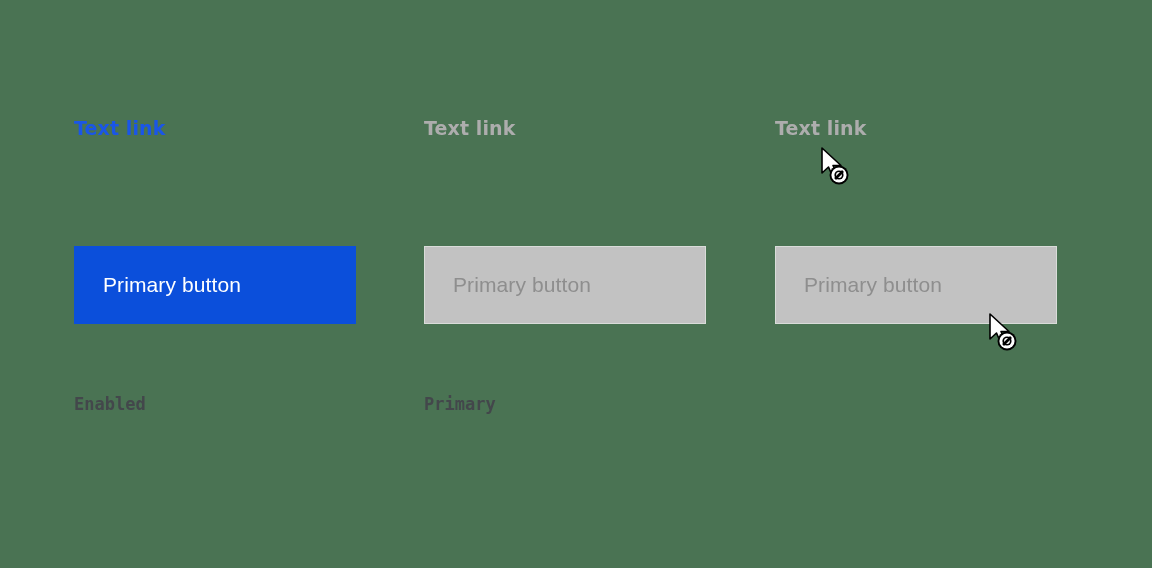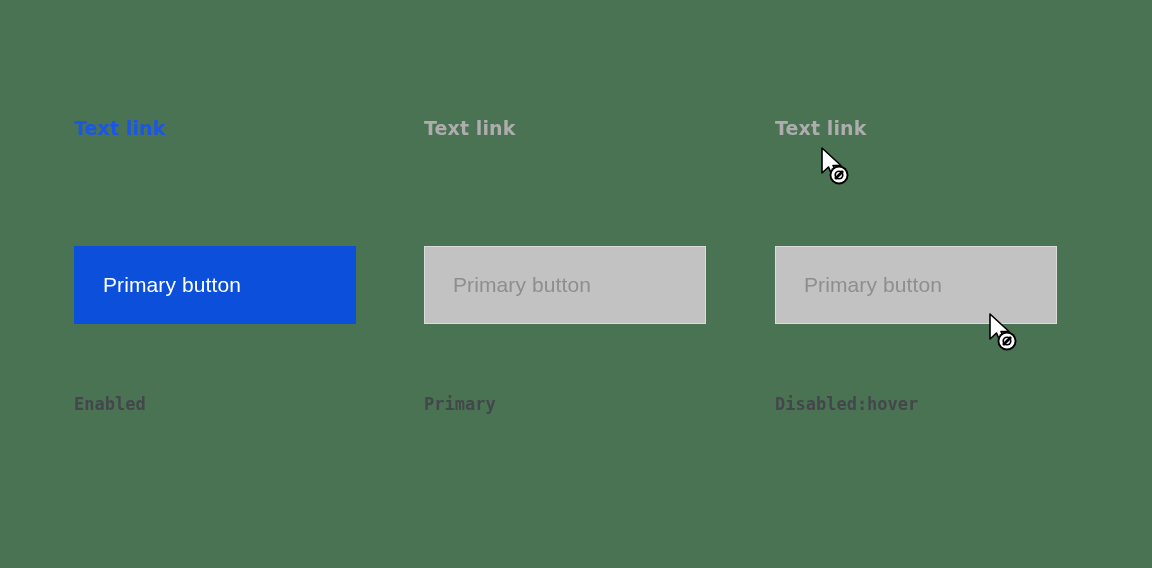--- a/index.html
+++ b/index.html
@@ -118,21 +118,20 @@
 
   <div class="column col-1">
     <a class="text-link disabled">Text link</a>
     <button class="primary-button disabled" disabled="">Primary button</button>
     <div class="state-label">Primary</div>
   </div>
 
   <div class="column col-2">
     <a class="text-link disabled">Text link</a>
     <button class="primary-button disabled" disabled="">Primary button</button>
-    <div class="state-label">Disabled:hover</div>
   </div>
 
   <svg class="cursor-not-allowed cursor-a" viewBox="0 0 34 42">
     <path d="M4 2 L4 27 L10.5 21 L15 31.5 L19.5 29.5 L15 19.5 L23 19.5 Z" fill="#ffffff" stroke="#000000" stroke-width="1.6" stroke-linejoin="round"></path>
     <circle cx="21" cy="29" r="9.5" fill="#000000"></circle>
     <circle cx="21" cy="29" r="7.6" fill="#ffffff"></circle>
     <circle cx="21" cy="29" r="4.6" fill="#000000"></circle>
     <circle cx="21" cy="29" r="2.9" fill="#ffffff"></circle>
     <rect x="15.4" y="27.7" width="11.2" height="2.7" fill="#000000" transform="rotate(-45 21 29)"></rect>
   </svg>

